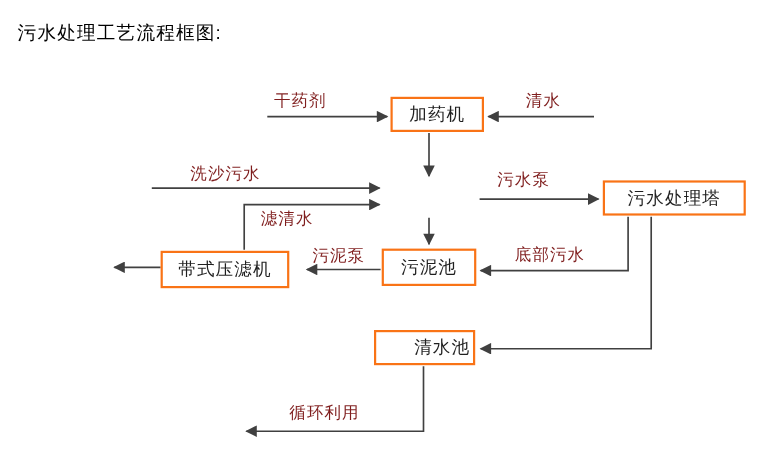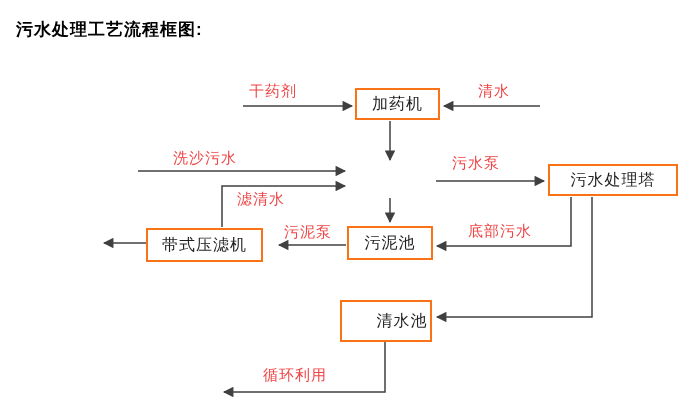--- a/index.html
+++ b/index.html
@@ -10,40 +10,40 @@
     background: #ffffff;
     font-family: "Liberation Sans", sans-serif;
     color: #1a1a1a;
     overflow: hidden;
   }
   .title {
     position: absolute;
     left: 16px;
     top: 18px;
     font-size: 17px;
-    font-weight: bold;
+    font-weight: normal;
     color: #000000;
     letter-spacing: 1px;
   }
   .node {
     position: absolute;
     border: 2px solid #f97316;
     background: #ffffff;
     display: flex;
     align-items: center;
     justify-content: center;
     font-size: 16px;
     color: #1f1f1f;
     box-sizing: border-box;
     letter-spacing: 1px;
   }
   .edge-label {
     position: absolute;
     font-size: 15px;
-    color: #ef4444;
+    color: #7f1d1d;
     letter-spacing: 1px;
     white-space: nowrap;
   }
   svg.wires {
     position: absolute;
     left: 0; top: 0;
     width: 700px; height: 420px;
   }
   svg.wires polyline, svg.wires line {
     fill: none;
@@ -92,21 +92,21 @@
 
   <div class="node" style="left:355px; top:88px;  width:85px;  height:32px;">加药机</div>
 
 
   <div class="node" style="left:548px; top:164px; width:130px; height:32px;">污水处理塔</div>
 
   <div class="node" style="left:347px; top:226px; width:86px;  height:34px;">污泥池</div>
 
   <div class="node" style="left:146px; top:228px; width:117px; height:34px;">带式压滤机</div>
 
-  <div class="node" style="left:340px; top:300px; width:92px;  height:42px;padding-left:32px;">清水池</div>
+  <div class="node" style="left:340px; top:300px; width:92px;  height:32px;padding-left:32px;">清水池</div>
 
   <div class="edge-label" style="left:249px; top:82px;">干药剂</div>
 
   <div class="edge-label" style="left:478px; top:82px;font-family:Liberation Serif, serif;">清水</div>
 
   <div class="edge-label" style="left:173px; top:149px;">洗沙污水</div>
 
   <div class="edge-label" style="left:452px; top:154px;">污水泵</div>
 
   <div class="edge-label" style="left:237px; top:190px;">滤清水</div>

